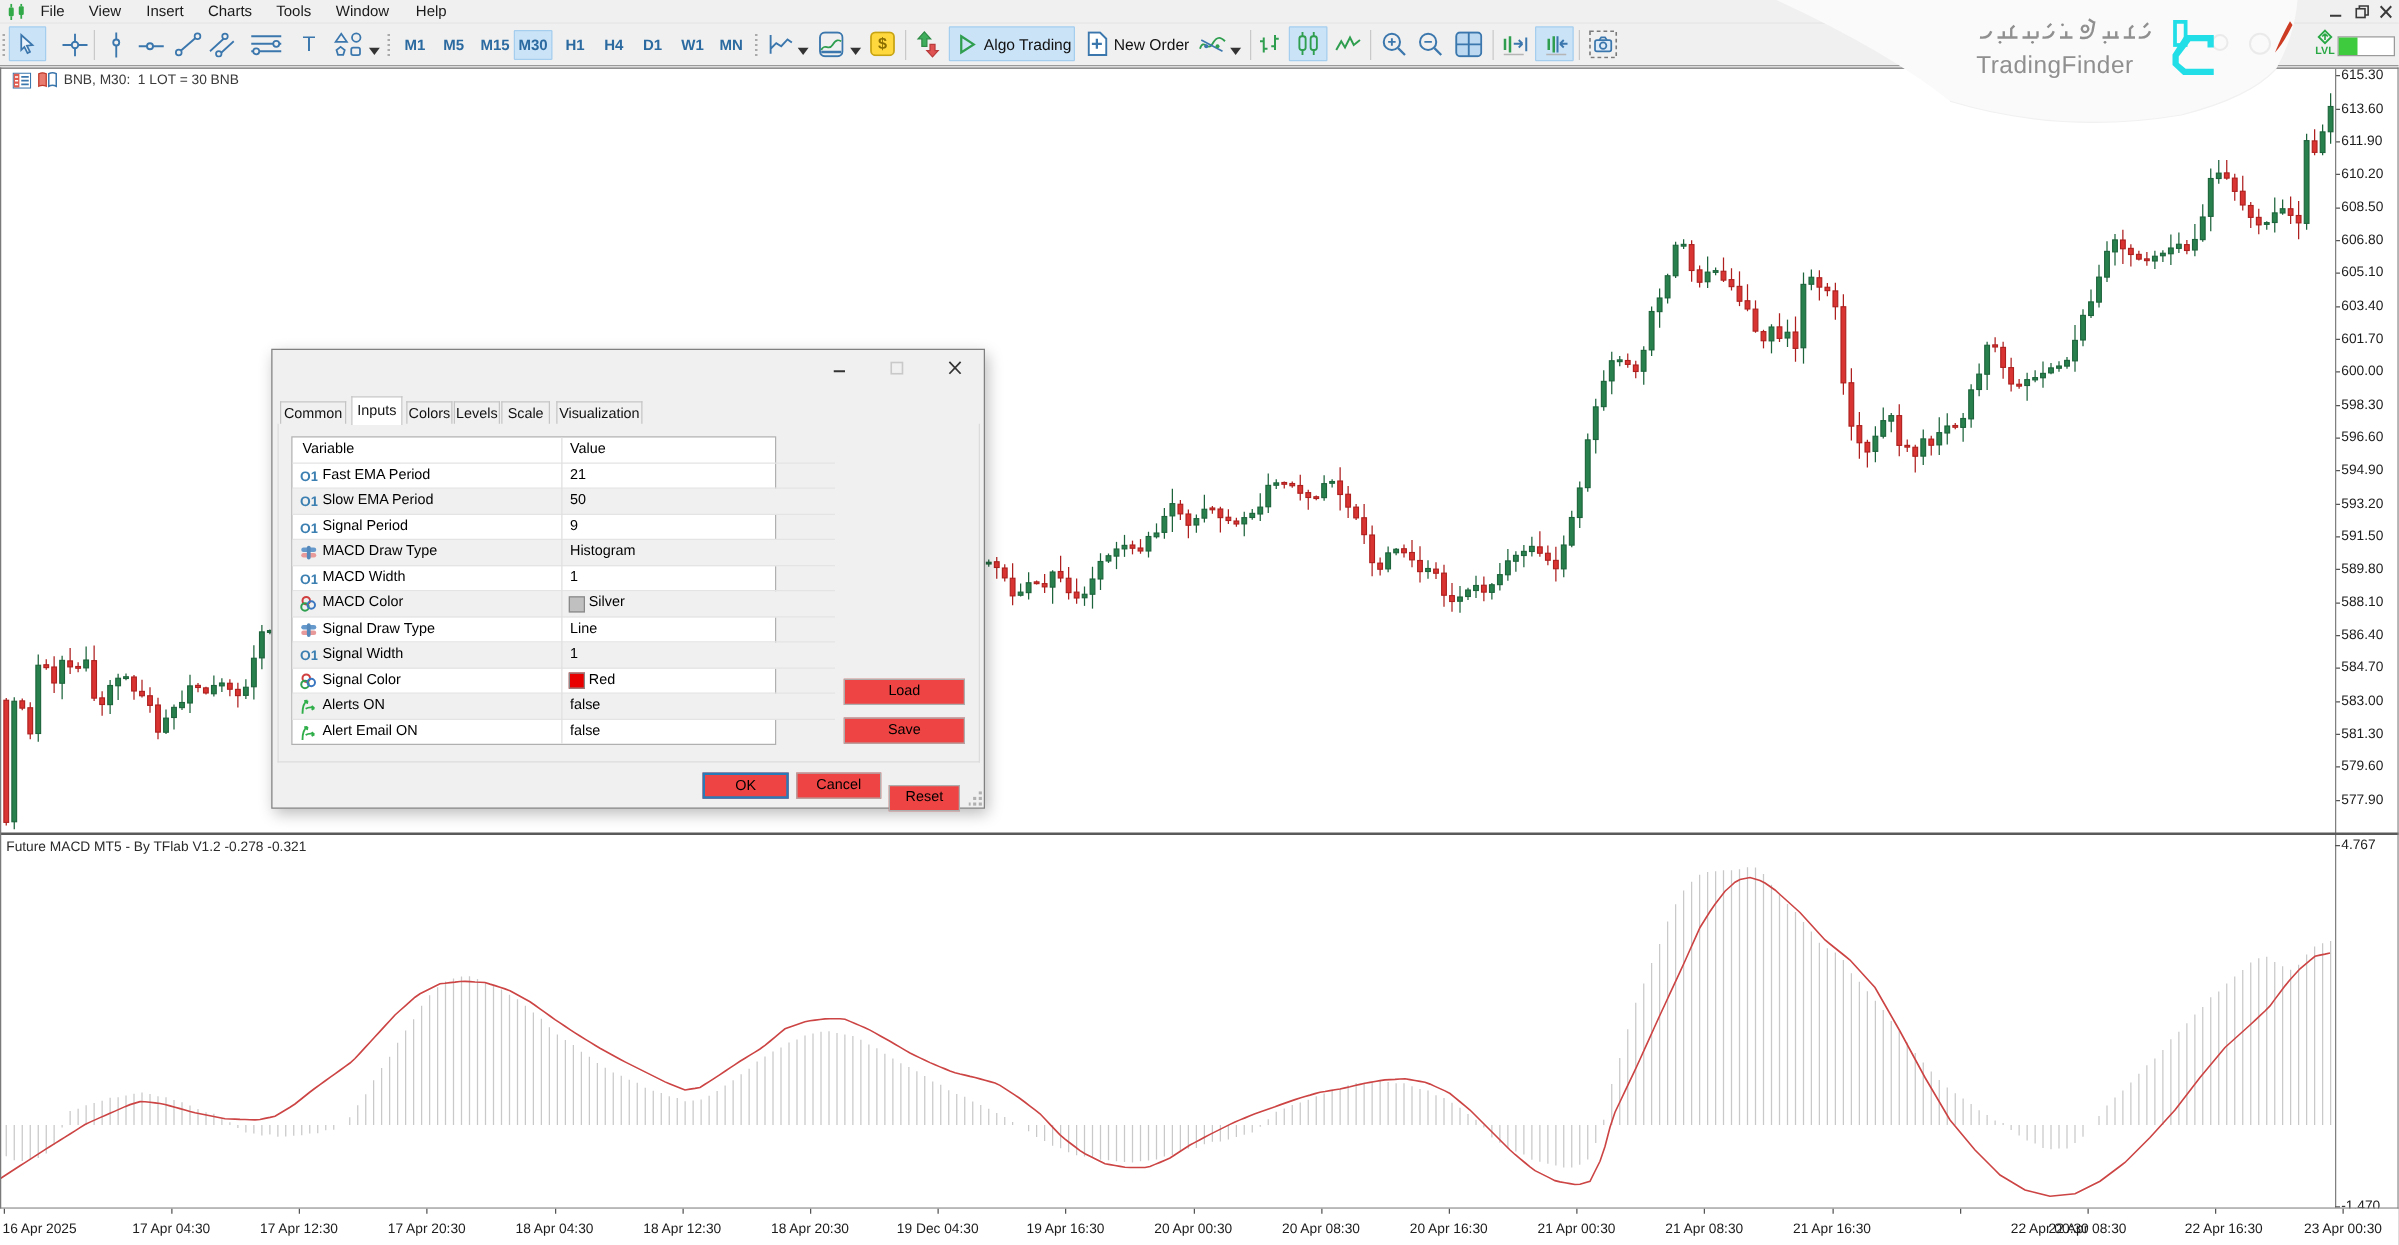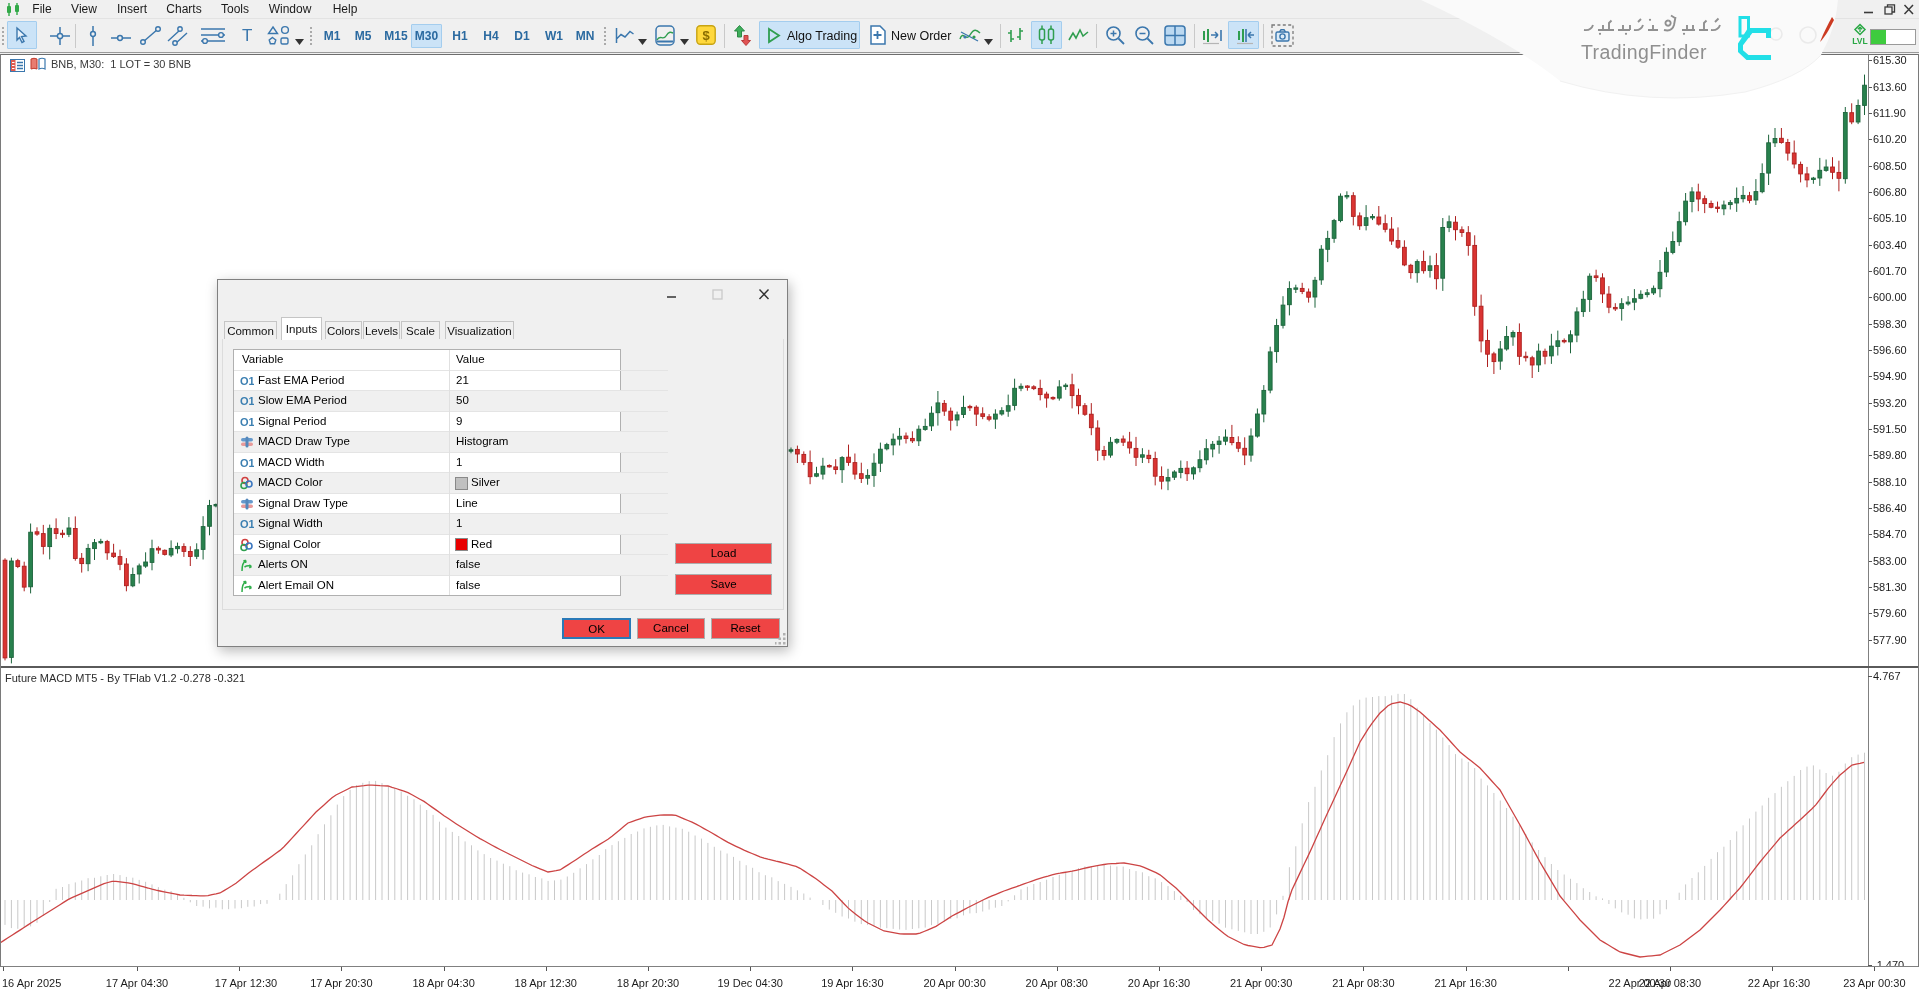--- a/index.html
+++ b/index.html
@@ -1169,21 +1169,21 @@
 <div class="pl" style="top:959px">-1.470</div>
 <div class="tick" style="top:965px"></div>
 <div id="bot"></div>
 <div class="abs" style="left:0;top:54px;width:1px;height:942px;background:#7a7a7a"></div>
 <div class="abs" style="left:1918px;top:54px;width:1px;height:942px;background:#7a7a7a"></div>
 <div id="timeaxis">
       <div class="tl" style="left:2px">16 Apr 2025</div>
       <div class="ttick" style="left:3.0px"></div>
       <div class="tl" style="left:99.0px;width:76px;text-align:center">17 Apr 04:30</div>
       <div class="ttick" style="left:137.0px"></div>
-      <div class="tl" style="left:201.2px;width:76px;text-align:right">17 Apr 12:30</div>
+      <div class="tl" style="left:201.2px;width:76px;text-align:center">17 Apr 12:30</div>
       <div class="ttick" style="left:239.2px"></div>
       <div class="tl" style="left:303.4px;width:76px;text-align:center">17 Apr 20:30</div>
       <div class="ttick" style="left:341.4px"></div>
       <div class="tl" style="left:405.6px;width:76px;text-align:center">18 Apr 04:30</div>
       <div class="ttick" style="left:443.6px"></div>
       <div class="tl" style="left:507.8px;width:76px;text-align:center">18 Apr 12:30</div>
       <div class="ttick" style="left:545.8px"></div>
       <div class="tl" style="left:610.0px;width:76px;text-align:center">18 Apr 20:30</div>
       <div class="ttick" style="left:648.0px"></div>
       <div class="tl" style="left:712.2px;width:76px;text-align:center">19 Dec 04:30</div>
@@ -1401,21 +1401,21 @@
           <div class="rlab">Alert Email ON</div>
           <div class="rval" style="">false</div>
           <div class="rline" style="top:-1px"></div>
         </div>
 <div class="coldiv"></div>
 </div>
 <div class="btn" style="left:457px;top:263px;width:97px;height:21px;line-height:19px">Load</div>
 <div class="btn" style="left:457px;top:294px;width:97px;height:21px;line-height:19px">Save</div>
 <div class="btn" style="left:344px;top:338px;width:69px;height:21px;line-height:19px;border:2px solid #2a7ab8">OK</div>
 <div class="btn" style="left:419px;top:338px;width:68px;height:21px;line-height:19px">Cancel</div>
-<div class="btn" style="left:493px;top:338px;width:69px;height:21px;line-height:19px">Reset</div>
+<div class="btn" style="left:493px;top:348px;width:57px;height:21px;line-height:19px">Reset</div>
 <svg class="abs" style="left:557px;top:353px" width="12" height="12" viewBox="0 0 12 12">
         <g fill="#b0b0b0">
           <rect x="8" y="0" width="2.5" height="2.5"></rect>
           <rect x="8" y="4.5" width="2.5" height="2.5"></rect>
           <rect x="8" y="9" width="2.5" height="2.5"></rect>
           <rect x="3.5" y="4.5" width="2.5" height="2.5"></rect>
           <rect x="3.5" y="9" width="2.5" height="2.5"></rect>
           <rect x="-1" y="9" width="2.5" height="2.5"></rect>
         </g>
       </svg>

